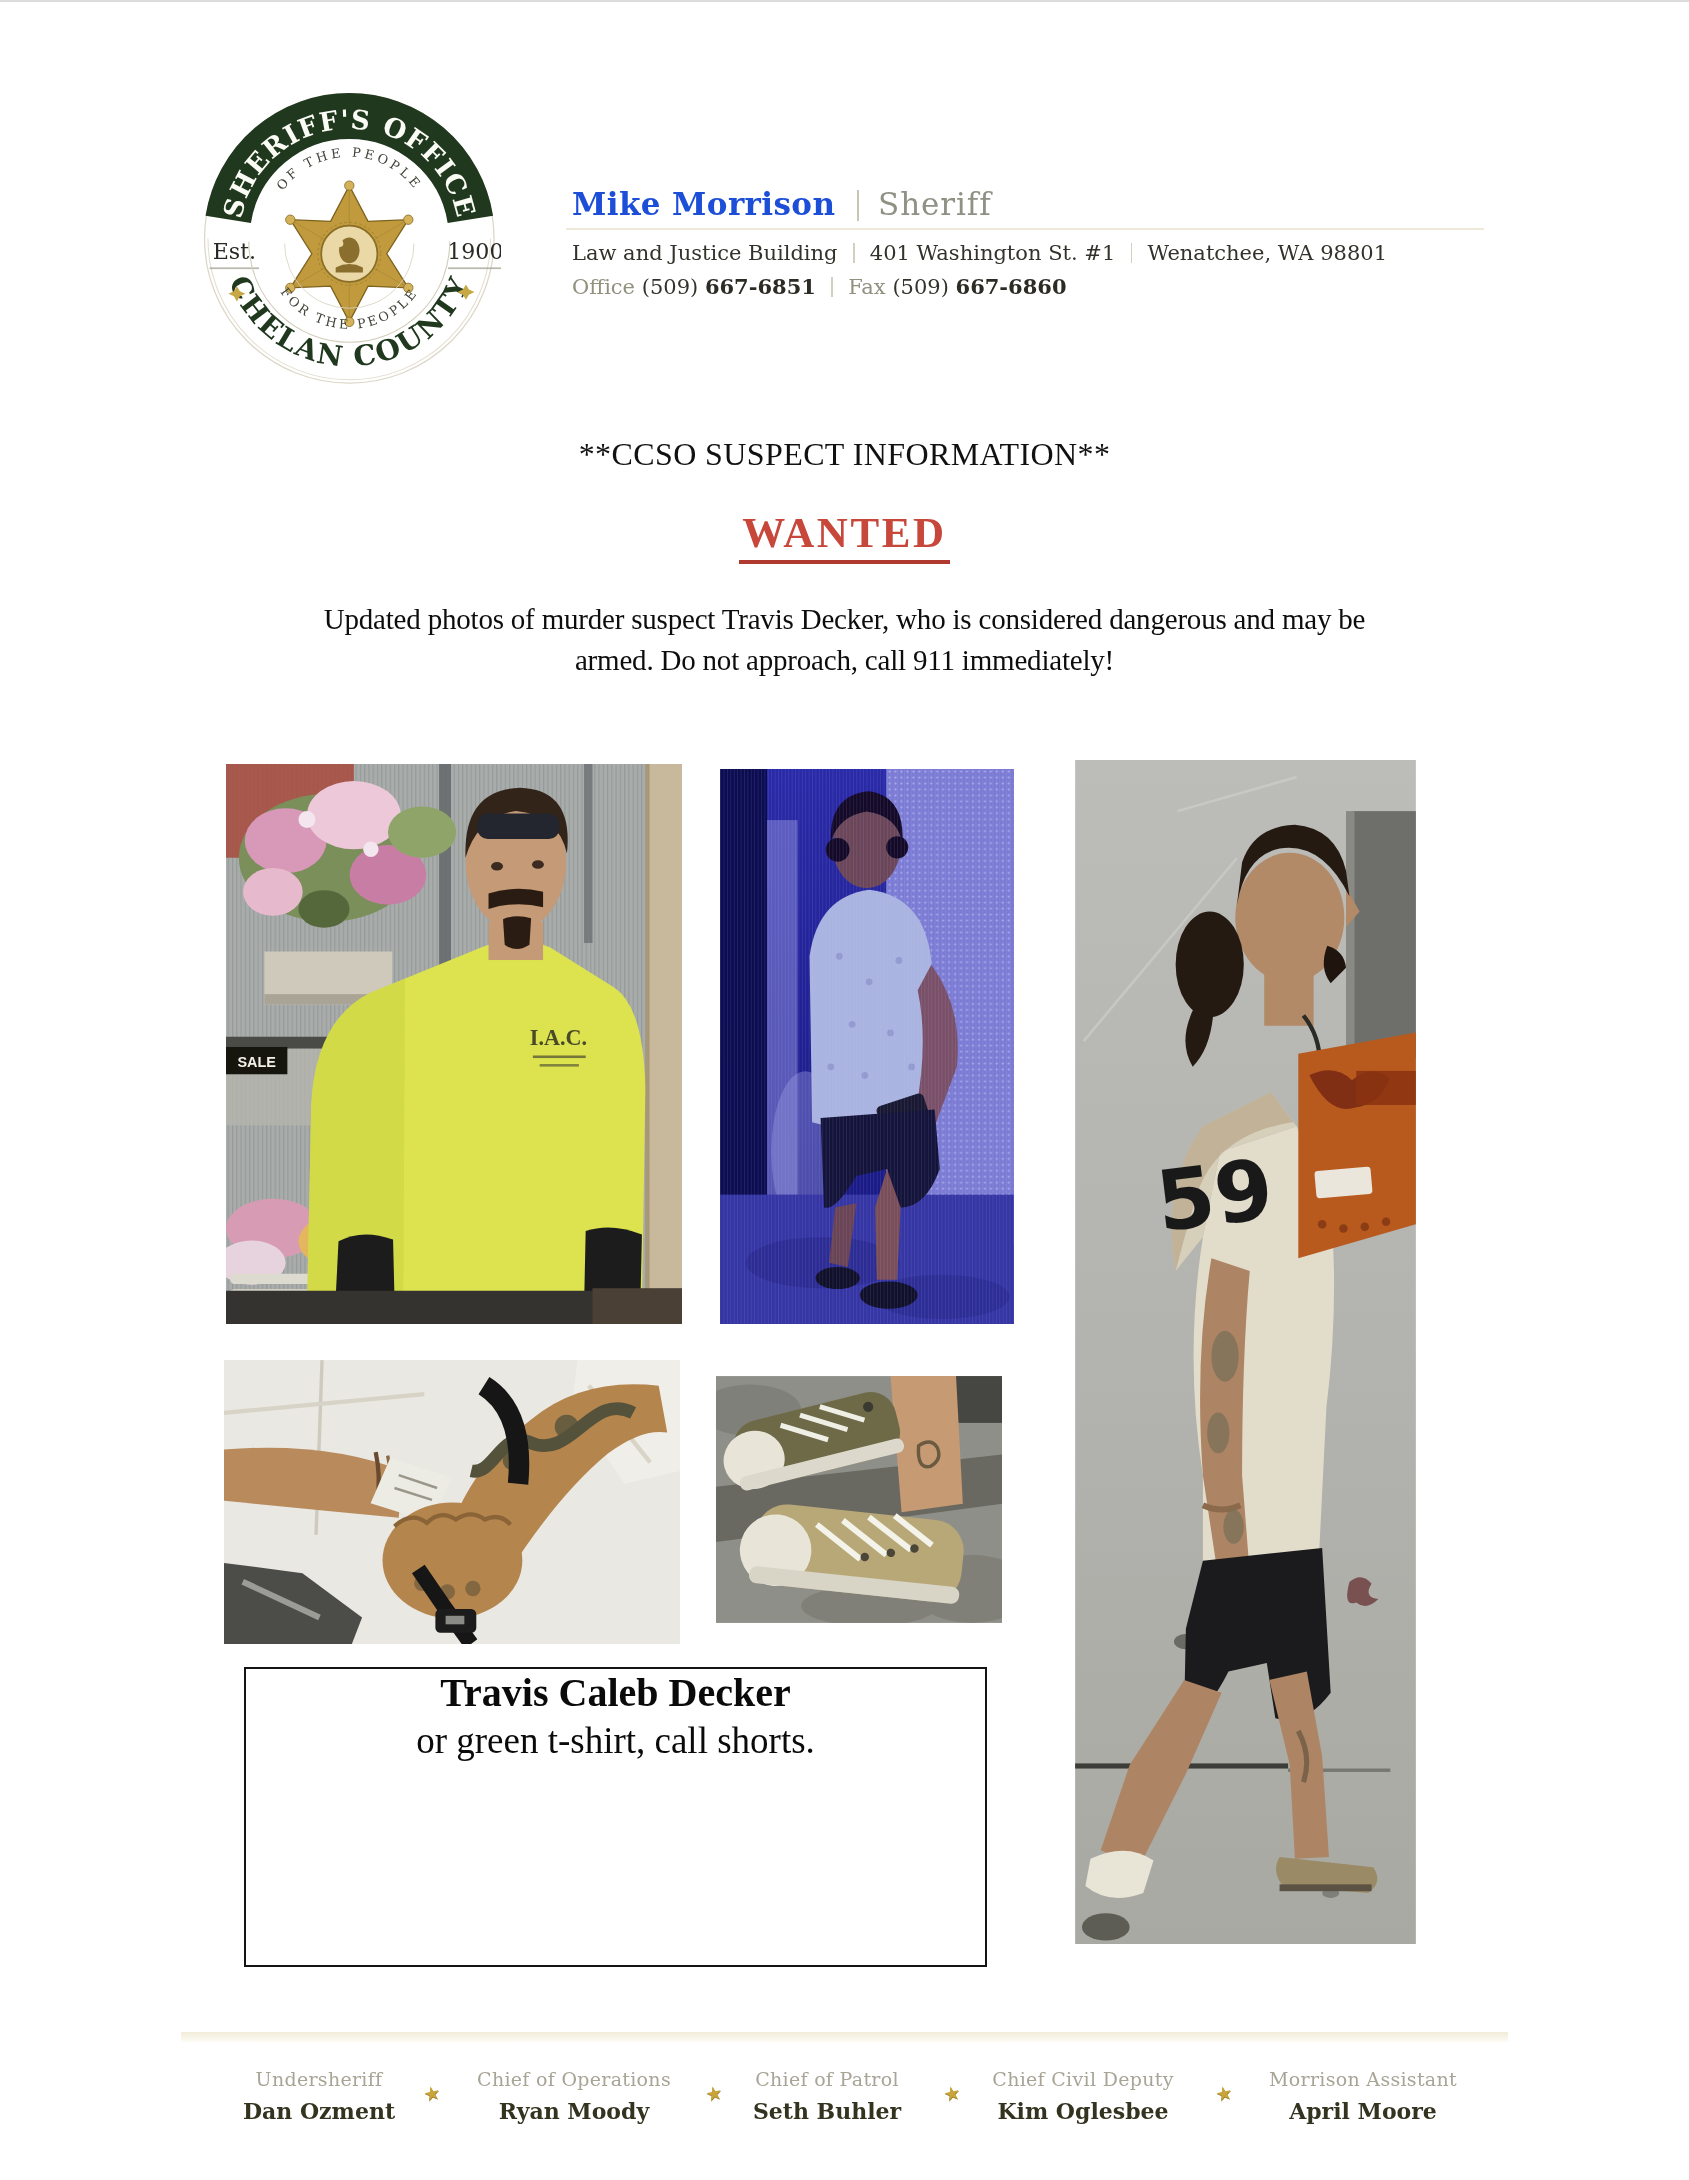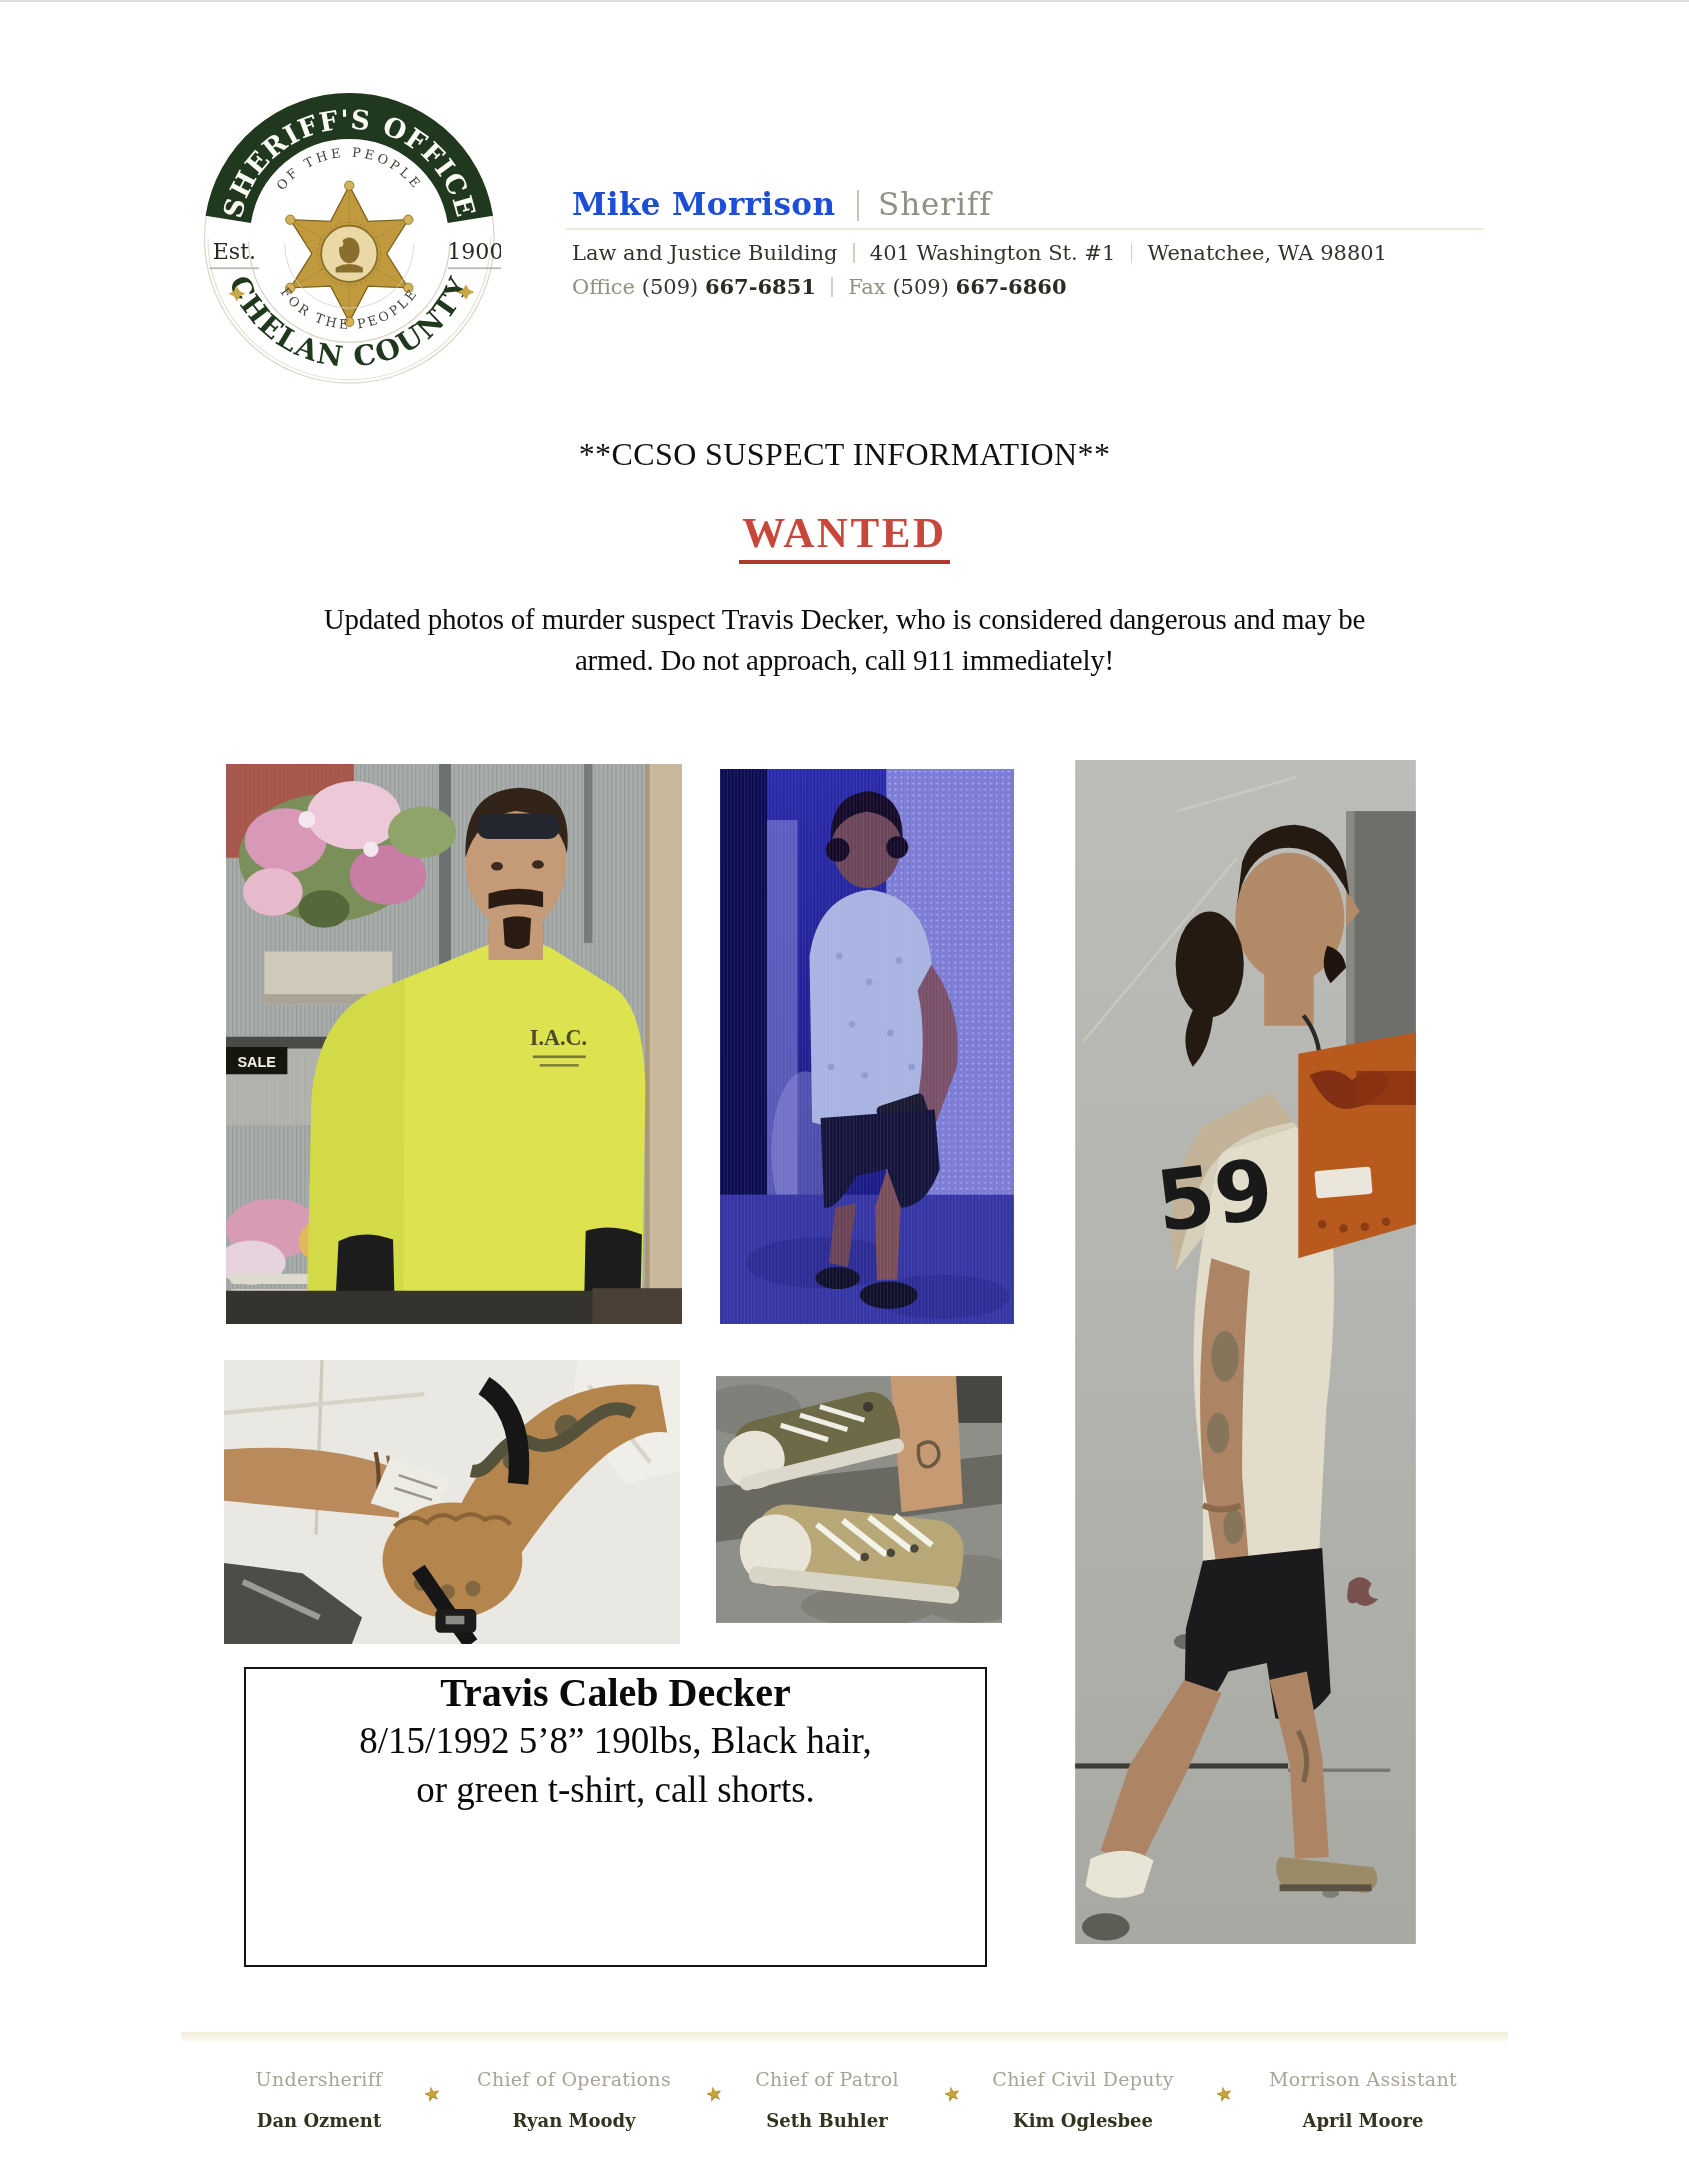--- a/index.html
+++ b/index.html
@@ -44,21 +44,21 @@
   .suspect-box{position:absolute;left:244px;top:1667px;width:743px;height:300px;
       border:2.6px solid #141414;background:#ffffff;text-align:center;box-sizing:border-box;}
   .suspect-name{font-size:40px;font-weight:bold;color:#0a0a0a;}
   .suspect-line{font-size:37px;color:#0a0a0a;line-height:49px;}
 
   
   .footer-rule{position:absolute;left:181px;top:2032px;width:1327px;height:10.2px;
       background:linear-gradient(#f1ecd9,#fdfcf5);}
   .official{position:absolute;transform:translateX(-50%);text-align:center;white-space:nowrap;}
   .official .title{font-family:"DejaVu Serif", serif;font-size:19px;color:#a8a496;letter-spacing:0.3px;}
-  .official .name{font-family:"DejaVu Serif", serif;font-size:18px;font-weight:bold;color:#34331f;margin-top:20px;}
+  .official .name{font-family:"DejaVu Serif", serif;font-size:22px;font-weight:bold;color:#34331f;margin-top:8px;}
   .foot-star{position:absolute;transform:translateX(-50%) rotate(-12deg);font-size:19px;color:#c9a43a;
       text-shadow:0 0.9px 0 #8a6e1e;}
 </style>
 </head>
 <body>
 
 <div class="page">
   <div class="page-topline"></div>
 
   <div class="logo-wrap">
@@ -398,21 +398,20 @@
       <g fill="#4a4638">
           <circle cx="175" cy="212" r="5"></circle>
           <circle cx="205" cy="204" r="5"></circle>
           <circle cx="232" cy="196" r="5"></circle>
         </g>
     </g>
   </svg>
 
   <div class="suspect-box">
     <div class="suspect-name">Travis Caleb Decker</div>
-    <div class="suspect-line">8/15/1992 5’8” 190lbs, Black hair,</div>
     <div class="suspect-line">or green t-shirt, call shorts.</div>
   </div>
 
   <div class="footer-rule"></div>
 
   <div class="official" style="left:319px;top:2068px;">
     <div class="title">Undersheriff</div>
     <div class="name">Dan Ozment</div>
   </div>
   <div class="foot-star" style="left:432px;top:2082px;">★</div>

